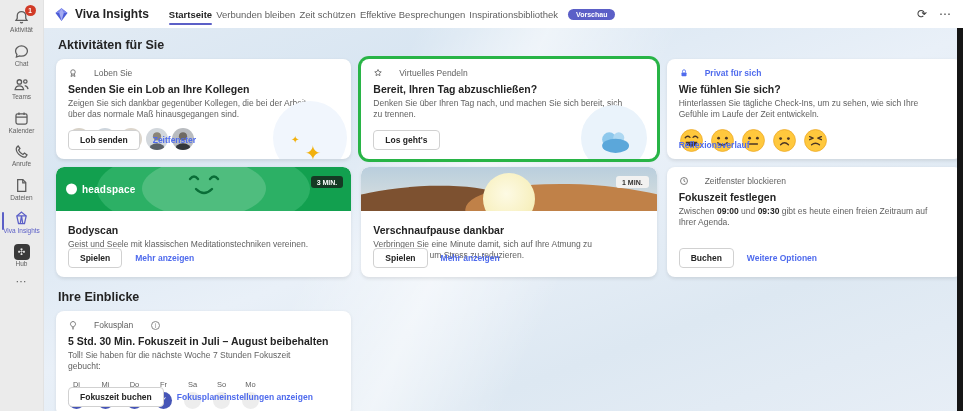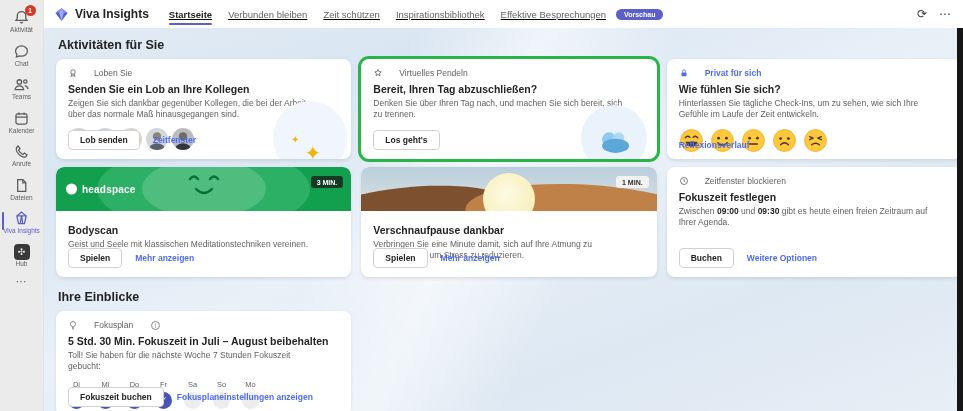--- a/index.html
+++ b/index.html
@@ -15,21 +15,21 @@
   .rail-item.active .rail-label { color:#5b5fc7; }
   .rail-item.active::before { content:""; position:absolute; left:2px; top:6px; width:2.5px; height:18px; border-radius:2px; background:#5b5fc7; }
   .rail-badge { position:absolute; top:0; right:8px; min-width:11px; height:11px; border-radius:6px; background:#d13b27; color:#fff; font-size:6.5px; font-weight:700; display:flex; align-items:center; justify-content:center; padding:0 2px; }
   .hub-glyph { width:16px; height:16px; border-radius:4px; background:#3a3a3a; display:flex; align-items:center; justify-content:center; color:#e8e8e8; font-size:9px; }
   .more-glyph { font-size:11px; color:#616161; letter-spacing:1px; line-height:10px; }
 
   
   .header { position:absolute; left:44px; right:0; top:0; height:28px; background:#fff; display:flex; align-items:center; padding:0 12px 0 10px; z-index:20; }
   .logo { width:15px; height:15px; margin-right:6px; }
   .app-title { font-size:12px; font-weight:700; color:#242424; margin-right:20px; white-space:nowrap; }
-  .tabs { display:flex; align-items:center; gap:16px;text-decoration:underline; }
+  .tabs { display:flex; align-items:center; gap:4px; }
   .tab { position:relative; font-size:9.5px; color:#616161; cursor:pointer; white-space:nowrap; padding:7px 0; }
   .tab.active { color:#242424; font-weight:700; }
   .tab.active::after { content:""; position:absolute; left:0; right:0; bottom:2px; height:2px; border-radius:2px; background:#5b5fc7; }
   .preview-badge { margin-left:10px; background:#5b5fc7; color:#fff; font-size:7px; font-weight:700; padding:2px 8px; border-radius:9px; white-space:nowrap; }
   .header-right { margin-left:auto; display:flex; align-items:center; gap:12px; }
   .hdr-icon { color:#424242; font-size:12px; cursor:pointer; line-height:1; }
 
   
   .main { position:absolute; left:44px; right:0; top:28px; bottom:0; overflow:hidden;
     background:
@@ -173,22 +173,22 @@
     <svg class="logo" viewBox="0 0 20 20">
       <path d="M10 1.5L18 8l-8 10.5L2 8z" fill="#4b5bd6"></path>
       <path d="M10 1.5L18 8H2z" fill="#7c86ec"></path>
       <path d="M10 1.5L13 8l-3 10.5L7 8z" fill="#a3abf3"></path>
     </svg>
     <span class="app-title">Viva Insights</span>
     <nav class="tabs">
       <span class="tab active">Startseite</span>
       <span class="tab">Verbunden bleiben</span>
       <span class="tab">Zeit schützen</span>
+      <span class="tab">Effektive Besprechungen</span>
       <span class="tab">Inspirationsbibliothek</span>
-      <span class="tab">Effektive Besprechungen</span>
     </nav>
     <span class="preview-badge">Vorschau</span>
     <div class="header-right">
       <span class="hdr-icon">⟳</span>
       <span class="hdr-icon">⋯</span>
     </div>
   </header>
 
   <main class="main">
 

